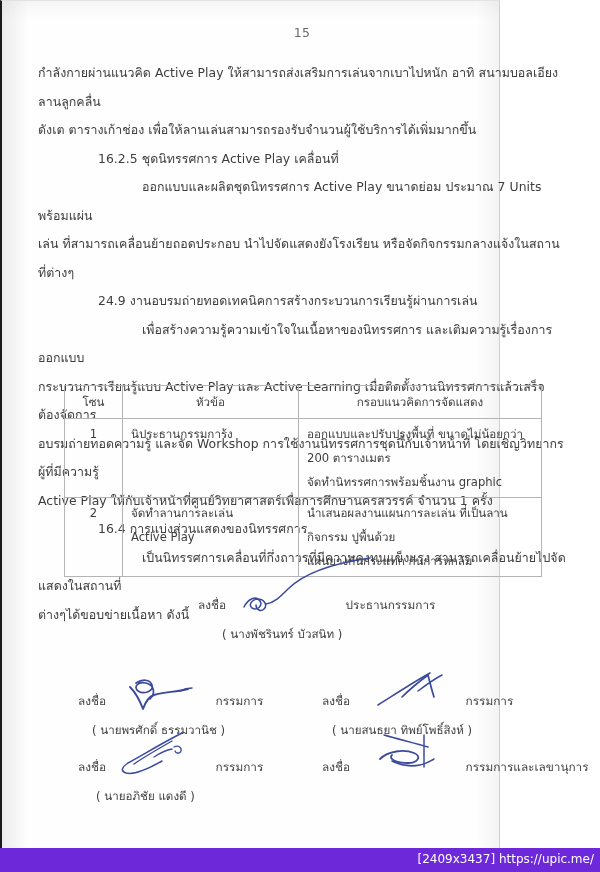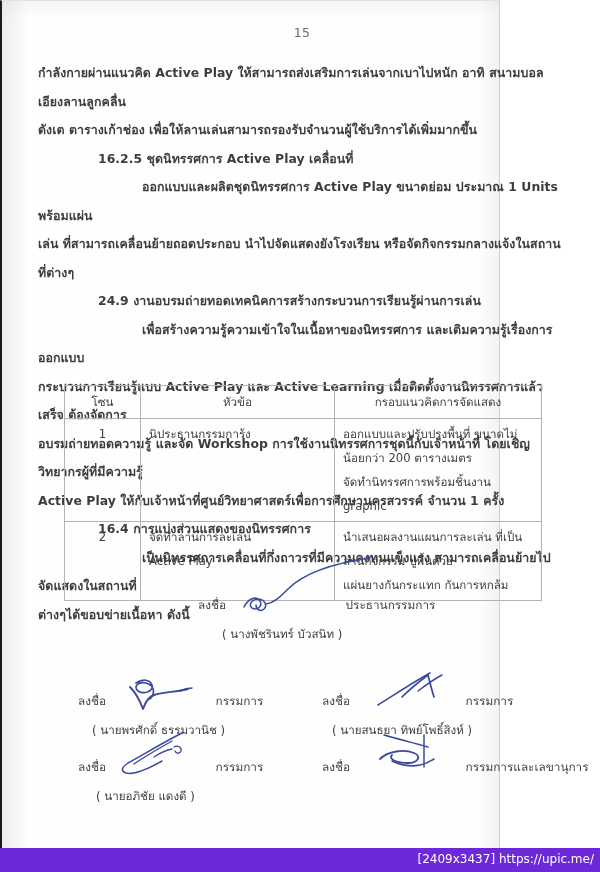--- a/index.html
+++ b/index.html
@@ -49,21 +49,20 @@
     color: #6a6a6a;
     letter-spacing: .4px;
   }
 
   
   #body-text {
     position: absolute;
     left: 36px;
     top: 58px;
     width: 528px;
-    font-weight: bold;
   }
   .para {
     font-size: 12.4px;
     line-height: 28.5px;
     color: #3d3d3d;
     white-space: pre-wrap;
     letter-spacing: .05px;
   }
   .indent-1 { text-indent: 60px; }
   .indent-2 { text-indent: 104px; }
@@ -79,21 +78,21 @@
   }
   #zone-table td, #zone-table th {
     border: 1px solid #b4b4b4;
     color: #3d3d3d;
     font-size: 11.6px;
     line-height: 24px;
     padding: 3px 8px;
     vertical-align: top;
     font-weight: normal;
   }
-  #zone-table th { text-align: center; padding: 4px 17px; }
+  #zone-table th { text-align: center; padding: 4px 8px; }
   .col-zone   { width: 41px;  text-align: center; }
   .col-topic  { width: 159px; }
   .col-concept{ width: auto; }
   .cell-center { text-align: center; }
   .cell-line { display: block; }
 
   
   #signature-area {
     position: absolute;
     left: 0;
@@ -154,21 +153,21 @@
 <div id="page-sheet">
 
   <div id="scan-tint"></div>
 
   <div id="page-number">15</div>
 
   <div id="body-text">
     <div class="para">กำลังกายผ่านแนวคิด Active Play ให้สามารถส่งเสริมการเล่นจากเบาไปหนัก อาทิ สนามบอลเอียงลานลูกคลื่น
 ดังเต ตารางเก้าช่อง เพื่อให้ลานเล่นสามารถรองรับจำนวนผู้ใช้บริการได้เพิ่มมากขึ้น</div>
     <div class="para indent-1">16.2.5 ชุดนิทรรศการ Active Play เคลื่อนที่</div>
-    <div class="para indent-2">ออกแบบและผลิตชุดนิทรรศการ Active Play ขนาดย่อม ประมาณ 1 Units พร้อมแผ่น
+    <div class="para indent-2">ออกแบบและผลิตชุดนิทรรศการ Active Play ขนาดย่อม ประมาณ 7 Units พร้อมแผ่น
 เล่น ที่สามารถเคลื่อนย้ายถอดประกอบ นำไปจัดแสดงยังโรงเรียน หรือจัดกิจกรรมกลางแจ้งในสถานที่ต่างๆ</div>
     <div class="para indent-1">24.9 งานอบรมถ่ายทอดเทคนิคการสร้างกระบวนการเรียนรู้ผ่านการเล่น</div>
     <div class="para indent-2">เพื่อสร้างความรู้ความเข้าใจในเนื้อหาของนิทรรศการ และเติมความรู้เรื่องการออกแบบ
 กระบวนการเรียนรู้แบบ Active Play และ Active Learning เมื่อติดตั้งงานนิทรรศการแล้วเสร็จ ต้องจัดการ
 อบรมถ่ายทอดความรู้ และจัด Workshop การใช้งานนิทรรศการชุดนี้กับเจ้าหน้าที่ โดยเชิญวิทยากรผู้ที่มีความรู้
 Active Play ให้กับเจ้าหน้าที่ศูนย์วิทยาศาสตร์เพื่อการศึกษานครสวรรค์ จำนวน 1 ครั้ง</div>
     <div class="para indent-1">16.4 การแบ่งส่วนแสดงของนิทรรศการ</div>
     <div class="para indent-2">เป็นนิทรรศการเคลื่อนที่กึ่งถาวรที่มีความคงทนแข็งแรง สามารถเคลื่อนย้ายไปจัดแสดงในสถานที่
 ต่างๆได้ขอบข่ายเนื้อหา ดังนี้</div>
   </div>

